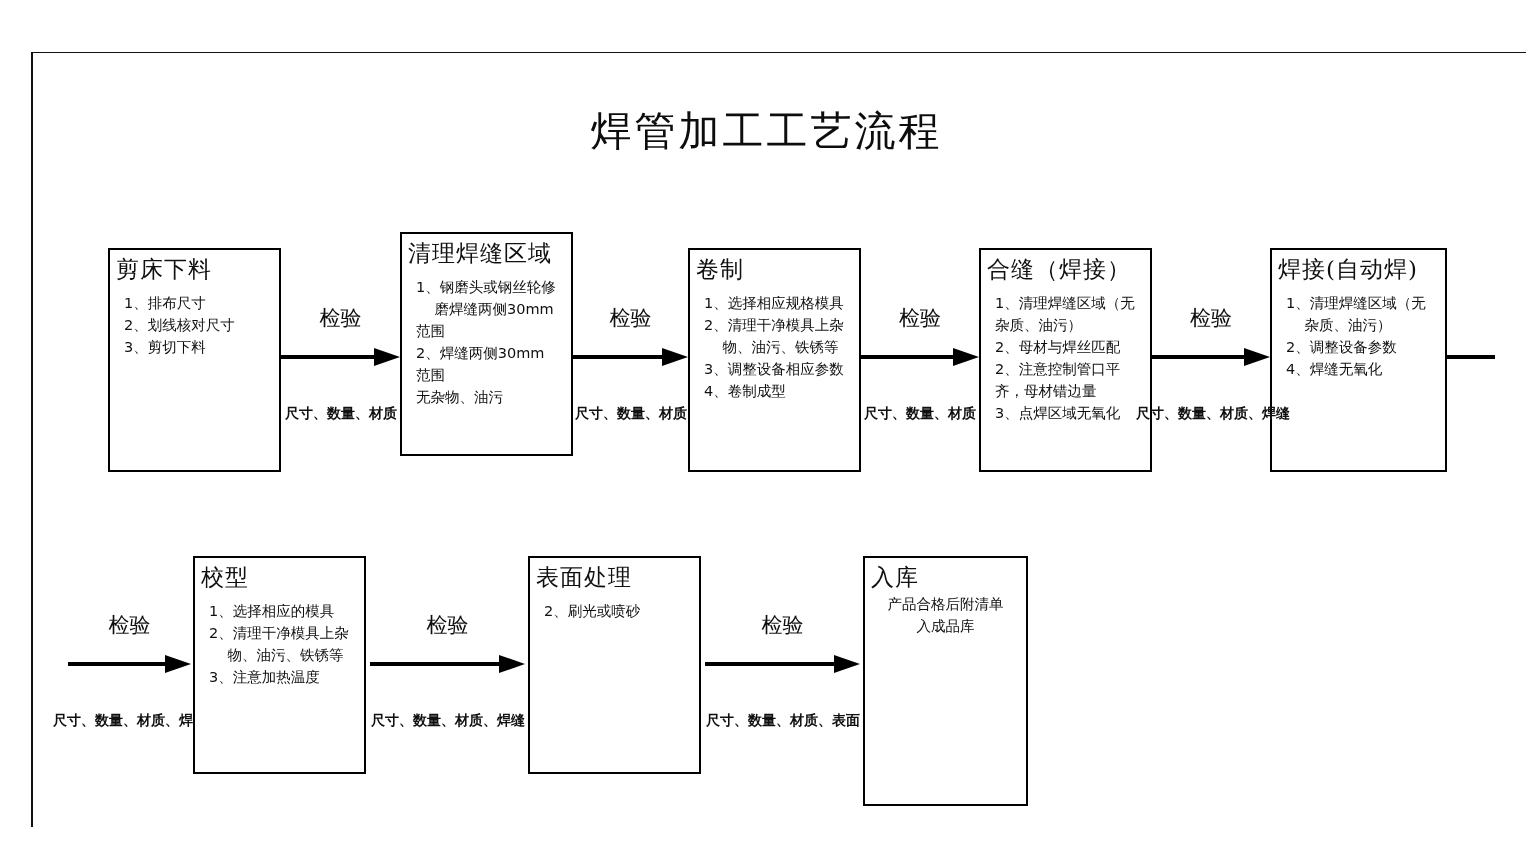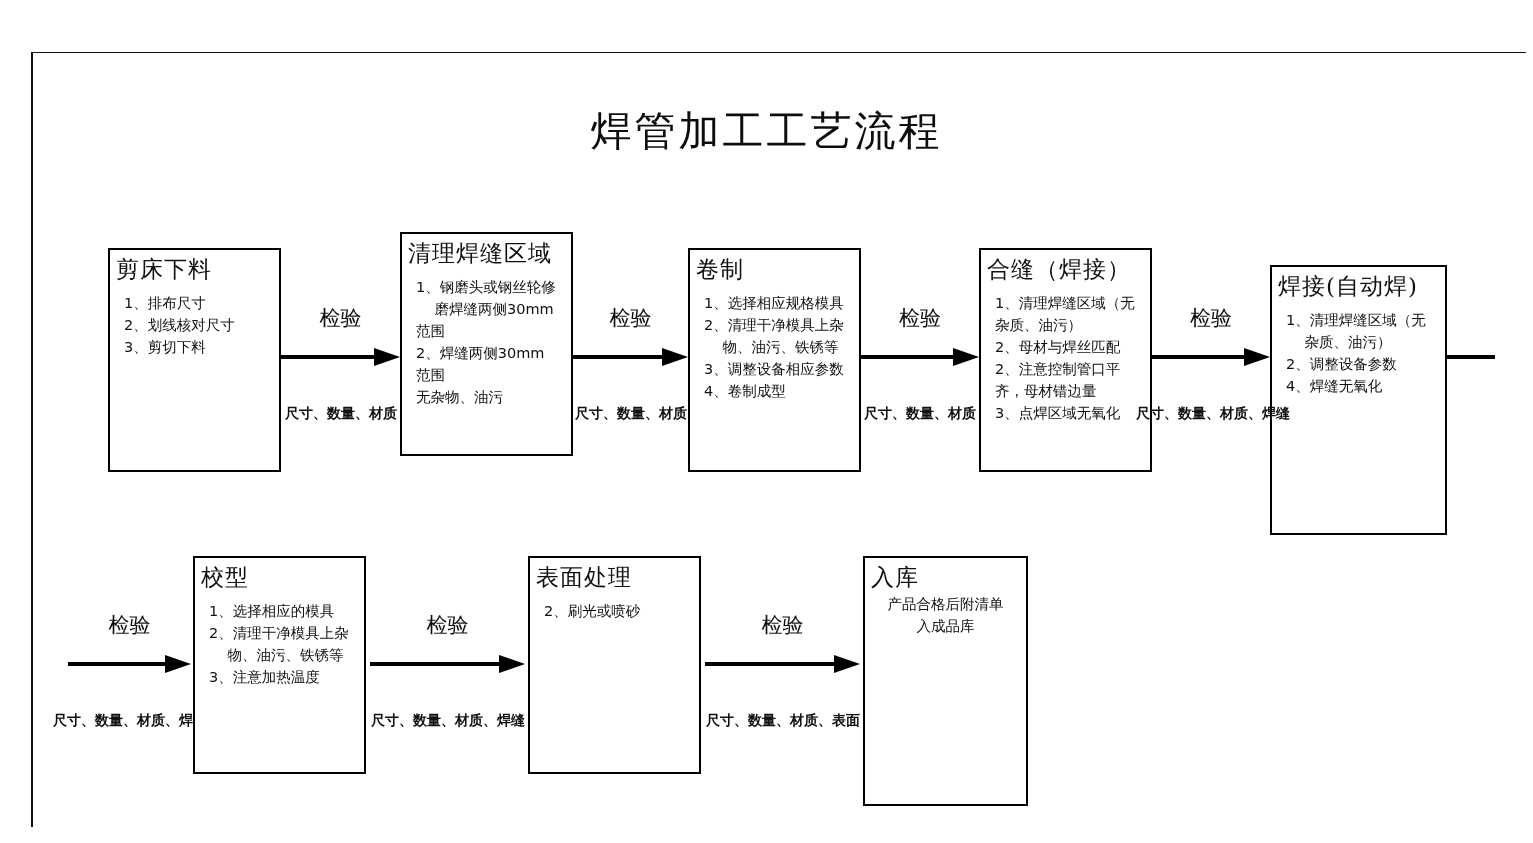--- a/index.html
+++ b/index.html
@@ -171,21 +171,21 @@
     <ul class="proc-list">
       <li>1、清理焊缝区域（无
 杂质、油污）</li>
       <li>2、母材与焊丝匹配</li>
       <li>2、注意控制管口平
 齐，母材错边量</li>
       <li>3、点焊区域无氧化</li>
     </ul>
   </div>
 
-  <div class="proc-box" style="left:1270px; top:265px; width:177px; height:270px;">
+  <div class="proc-box" style="left:1270px; top:248px; width:177px; height:224px;">
     <div class="proc-title">焊接(自动焊)</div>
     <ul class="proc-list">
       <li>1、清理焊缝区域（无
     杂质、油污）</li>
       <li>2、调整设备参数</li>
       <li>4、焊缝无氧化</li>
     </ul>
   </div>
 
   <div class="arrow" style="left:281px; top:355px; width:119px;">

